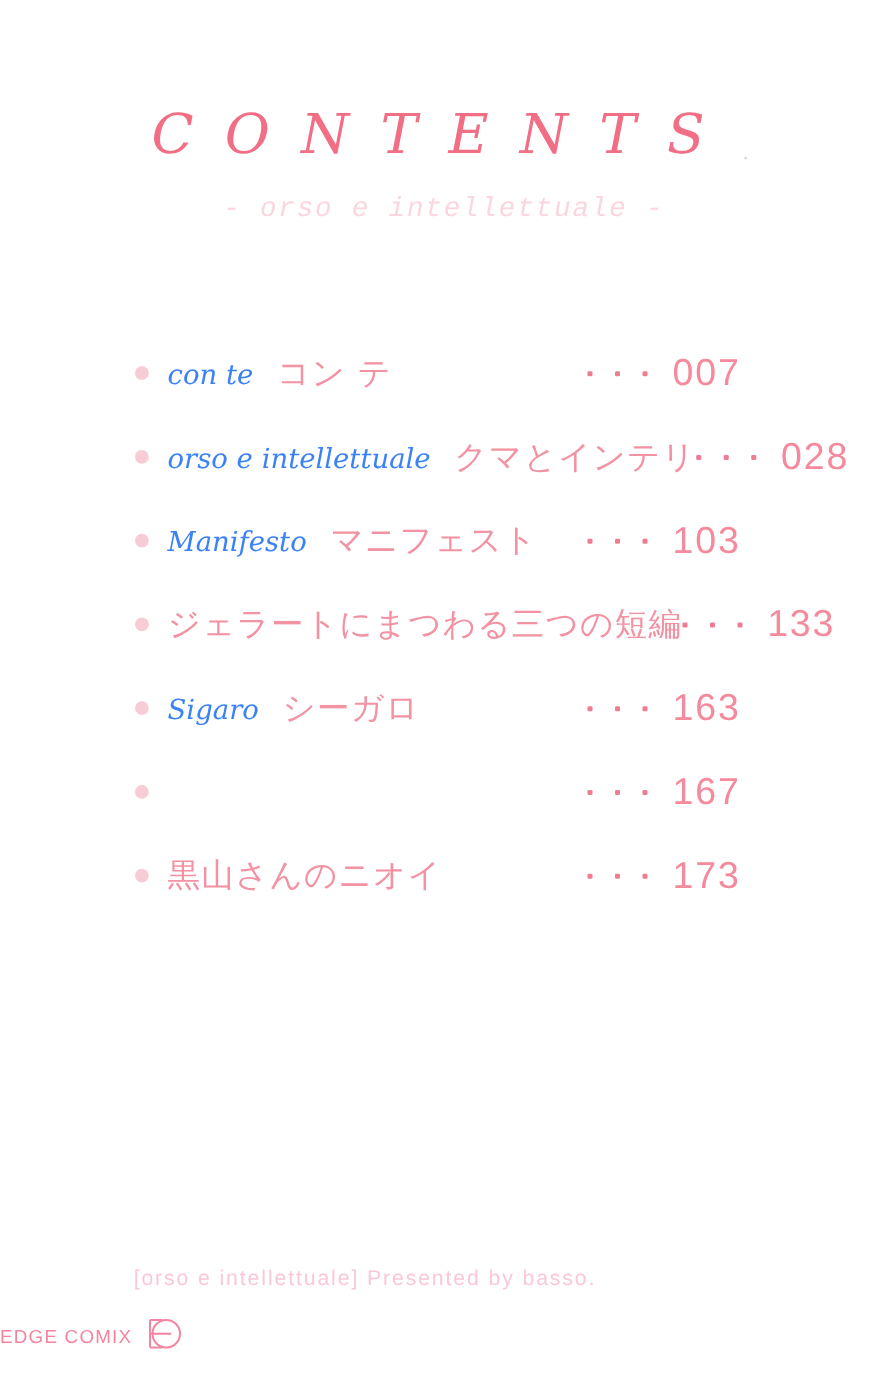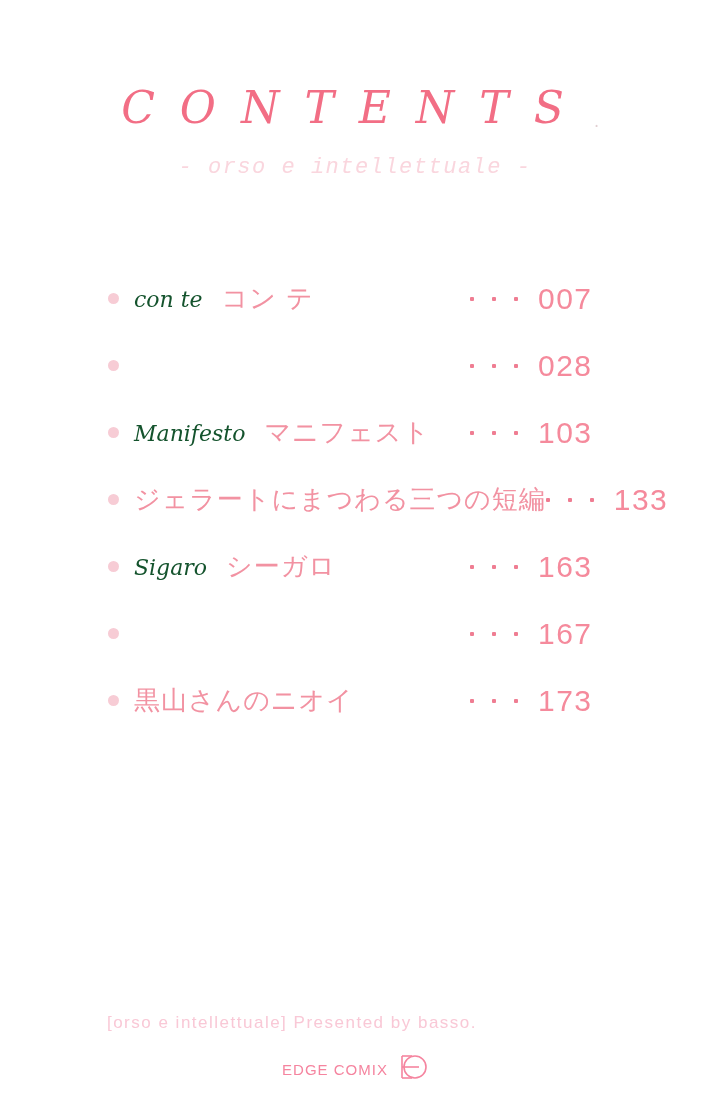--- a/index.html
+++ b/index.html
@@ -55,21 +55,21 @@
     margin-right:15px;
   }
   .toc-title{
     display:flex;align-items:baseline;
     white-space:nowrap;
   }
   .latin{
     font-family:"DejaVu Serif", serif;
     font-style:italic;
     font-size:22px;
-    color:#14532d;
+    color:#3b82f6;
   }
   .latin:empty{display:none;}
   .latin:not(:empty)+.jp{margin-left:19px;}
   .jp{
     font-family:"DejaVu Sans", sans-serif;
     font-size:26px;
     letter-spacing:1px;
     color:#f292a2;
   }
   .spacer{flex:1 1 auto;}
@@ -97,21 +97,21 @@
   .credit{
     position:absolute;top:1013px;left:0;width:584px;
     text-align:center;
     font-family:"Liberation Sans", sans-serif;
     font-size:17px;
     letter-spacing:1.5px;
     color:#f9c8d6;
   }
   .publisher-row{
     position:absolute;top:1052px;left:0;width:710px;
-    display:flex;justify-content:center;align-items:center;
+    display:flex;align-items:center;
   }
   .publisher{
     font-family:"Liberation Sans", sans-serif;
     font-size:15px;
     letter-spacing:1px;
     color:#f5849f;
   }
   .logo{margin-left:6px;}
 </style>
 </head>
@@ -135,20 +135,24 @@
       <span class="dots">
           <i></i>
           <i></i>
           <i></i>
         </span>
       <span class="page-num">007</span>
     </div>
 
     <div class="toc-row">
       <span class="bullet"></span>
+      <span class="toc-title">
+          <span class="latin">orso e intellettuale</span>
+          <span class="jp">クマとインテリ</span>
+        </span>
       <span class="spacer"></span>
       <span class="dots">
           <i></i>
           <i></i>
           <i></i>
         </span>
       <span class="page-num">028</span>
     </div>
 
     <div class="toc-row">

